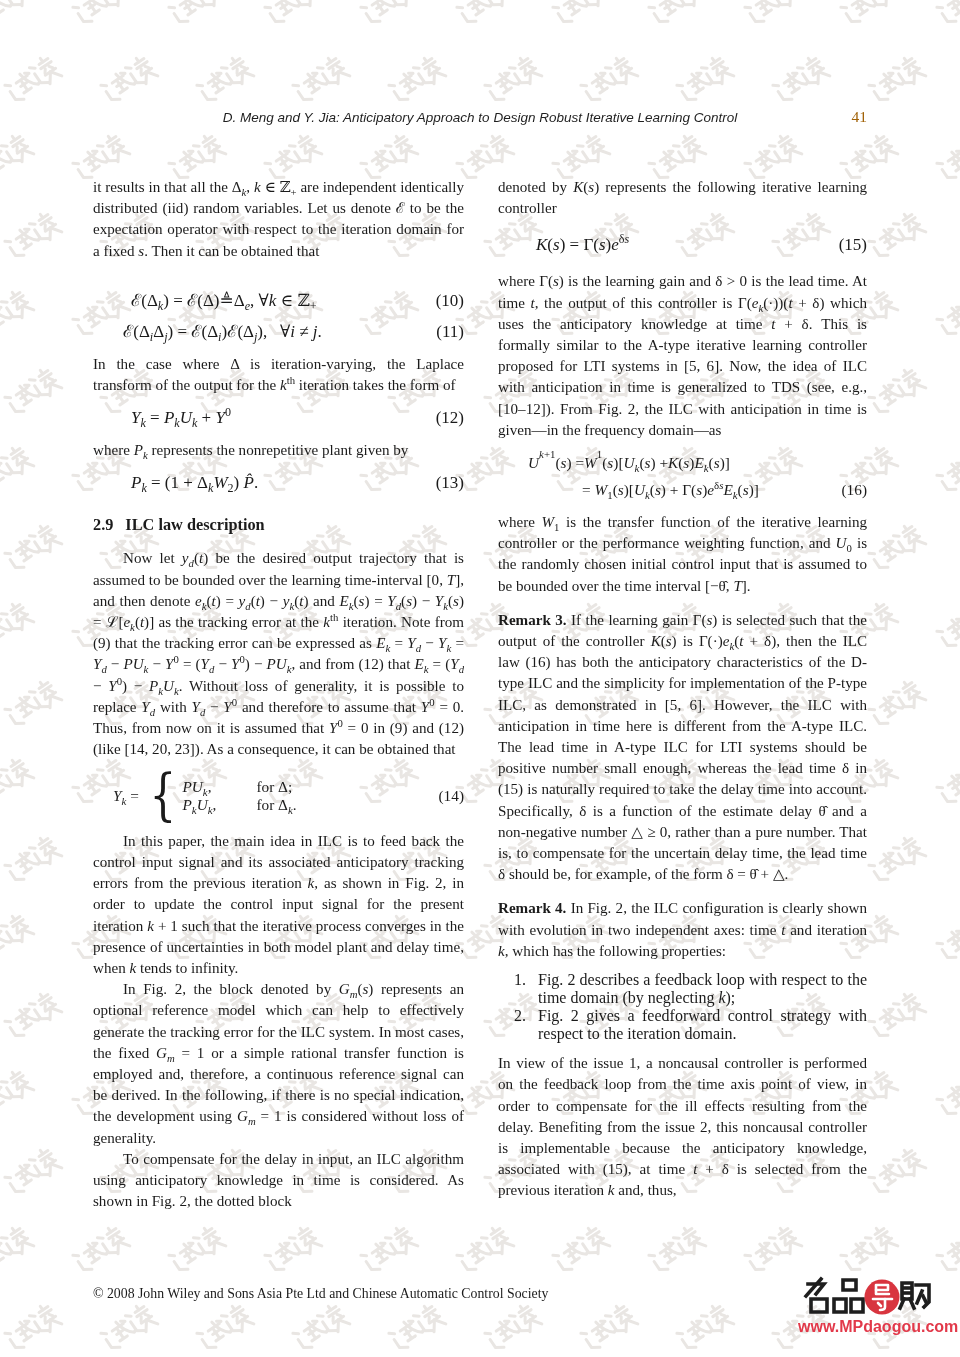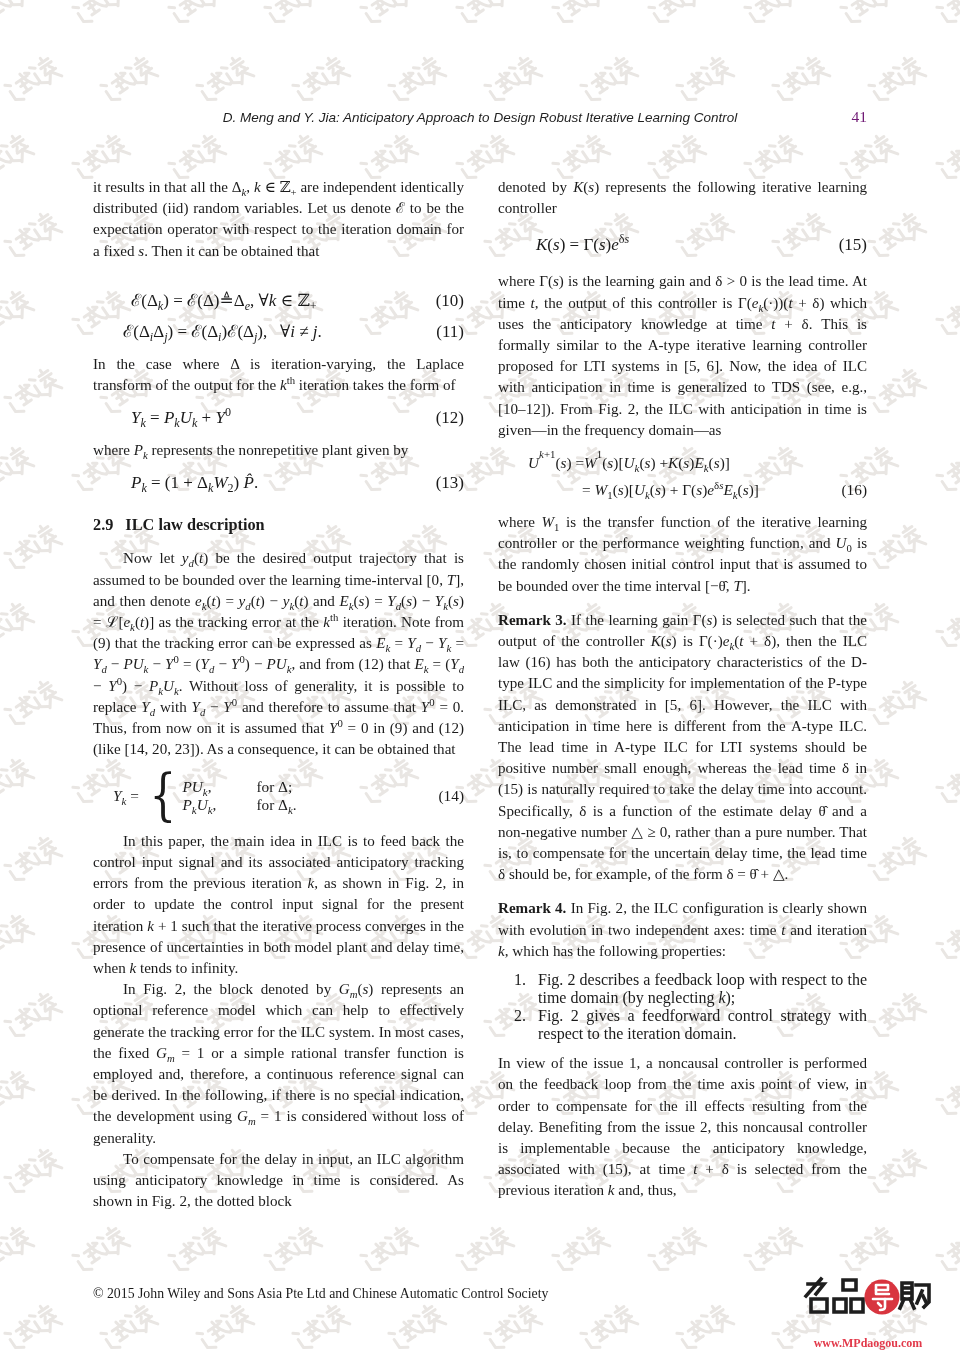--- a/index.html
+++ b/index.html
@@ -7,21 +7,21 @@
         font-family:"Liberation Serif","DejaVu Serif",serif;color:#1b1b1b;}
   
   .wm-layer{position:absolute;inset:0;z-index:0;pointer-events:none;}
   .wm{position:absolute;width:64px;height:34px;transform:rotate(-34deg);}
   .wm use, .wm-defs path{stroke:#e9e6e3;stroke-width:3.4;fill:none;stroke-linecap:round;stroke-linejoin:round;}
   
   .content{position:absolute;inset:0;z-index:1;}
   .header{position:absolute;left:93px;top:110px;width:774px;}
   .running-title{text-align:center;font-family:"Liberation Sans","DejaVu Sans",sans-serif;
                  font-style:italic;font-size:13.5px;color:#1f1f1f;}
-  .page-number{position:absolute;right:0;top:-2px;font-size:15.5px;font-style:normal;color:#701a75;}
+  .page-number{position:absolute;right:0;top:-2px;font-size:15.5px;font-style:normal;color:#a16207;}
   .col{position:absolute;top:177px;max-height:1118px;overflow:hidden;}
   .col-left{left:93px;width:371px;}
   .col-right{left:498px;width:369px;}
   p{margin:0;font-size:15.1px;line-height:21.2px;text-align:justify;}
   .indent{text-indent:30px;}
   i{font-style:italic;}
   sub,sup{font-size:71%;line-height:0;}
   
   .eq{display:flex;align-items:baseline;padding-left:38px;margin:12px 0;font-size:17px;}
   .eq-first{margin-top:26px;margin-bottom:8px;}
@@ -44,22 +44,22 @@
   .list-item{display:flex;padding-left:16px;}
   .li-marker{width:24px;flex:none;}
   .li-text{flex:1;text-align:justify;font-family:Liberation Serif, serif;}
   .list-item+.list-item{margin-top:0px;}
   
   .footer{position:absolute;left:93px;top:1286px;font-size:13.8px;}
   .logo{position:absolute;right:22px;top:1276px;width:140px;text-align:center;}
   .logo-art{width:134px;height:42px;display:block;margin:0 auto;}
   .logo-art .blk{stroke:#1e1e1e;stroke-width:3.6;fill:none;stroke-linecap:square;}
   .logo-art .wht{stroke:#ffffff;stroke-width:2.6;fill:none;stroke-linecap:round;stroke-linejoin:round;}
-  .logo-url{font-family:Liberation Serif, serif;font-weight:bold;
-            font-size:12px;color:#e2394a;margin-top:18px;}
+  .logo-url{font-family:Liberation Sans, sans-serif;font-weight:bold;
+            font-size:16px;color:#e2394a;margin-top:0;}
 </style>
 </head>
 <body>
 
 <div class="page">
 
   <svg class="wm-defs" style="position:absolute;width:0;height:0" aria-hidden="true">
     <defs>
       <g id="wm-glyph">
         <path d="M8,6 l5,4"></path>
@@ -779,21 +779,21 @@
         <div class="list-item">
           <span class="li-marker">2.</span>
           <span class="li-text">Fig. 2 gives a feedforward control strategy with respect to the iteration domain.</span>
         </div>
       </div>
 
       <p>In view of the issue 1, a noncausal controller is performed on the feedback loop from the time axis point of view, in order to compensate for the ill effects resulting from the delay. Benefiting from the issue 2, this noncausal controller is implementable because the anticipatory knowledge, associated with (15), at time <i>t</i> + δ is selected from the previous iteration <i>k</i> and, thus,</p>
     </div>
 
     <div class="footer">
-      <div class="copyright">© 2015 John Wiley and Sons Asia Pte Ltd and Chinese Automatic Control Society</div>
+      <div class="copyright">© 2008 John Wiley and Sons Asia Pte Ltd and Chinese Automatic Control Society</div>
     </div>
 
     <div class="logo">
       <svg class="logo-art" viewBox="0 0 134 42">
 
         <path class="blk" d="M20,3 L5,20"></path>
           <path class="blk" d="M7,8 h16 l-8,10"></path>
         <path class="blk" d="M10,23 h16 v13 h-16 z"></path>
 
         <path class="blk" d="M42,4 h13 v10 h-13 z"></path>

